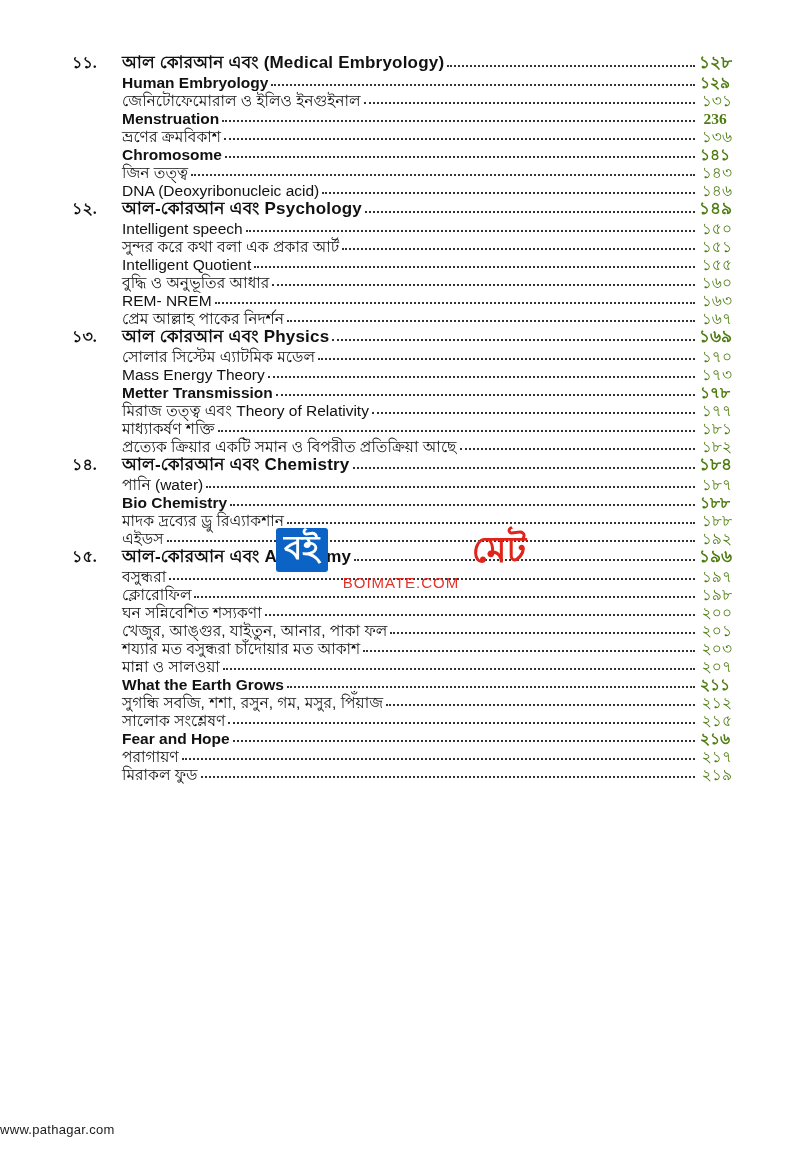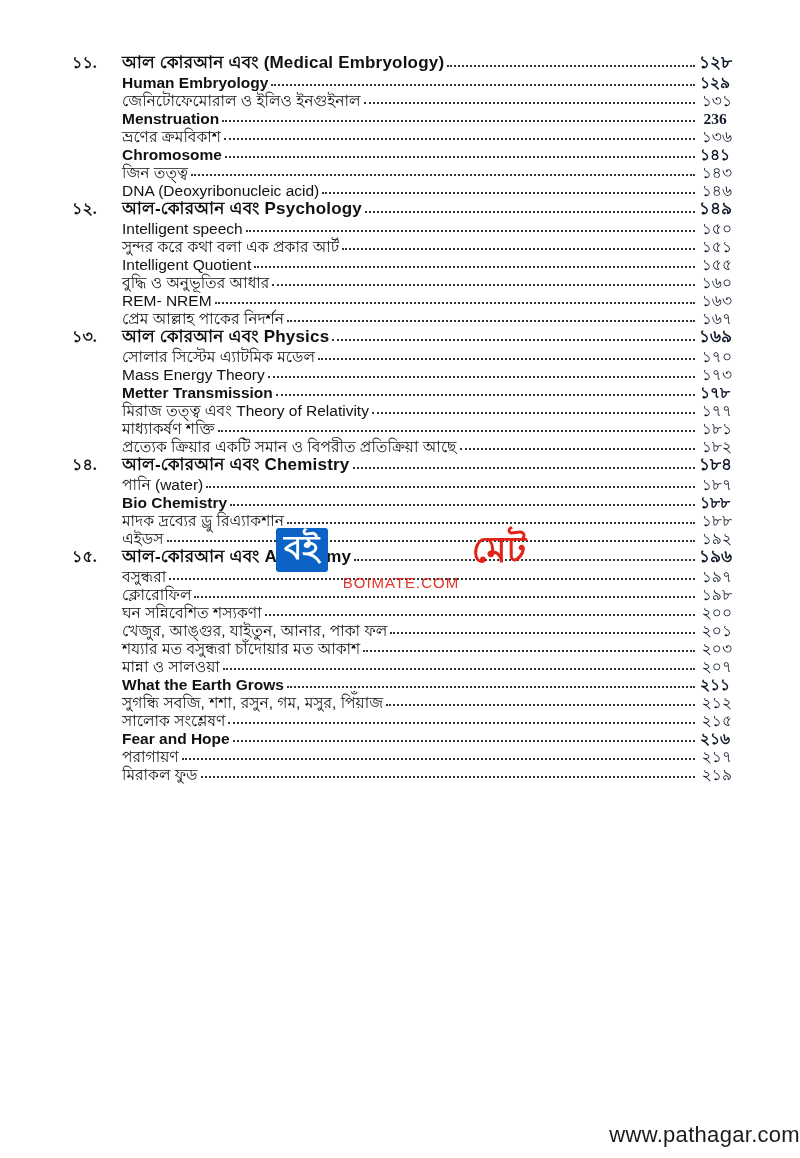--- a/index.html
+++ b/index.html
@@ -57,21 +57,21 @@
     height: 0;
     min-width: 8px;
   }
   .pg {
     flex: 0 0 auto;
     font-family: "Liberation Serif", serif;
     font-size: 16px;
     white-space: nowrap;
     text-align: right;
     min-width: 34px;
-    color: #0f172a;
+    color: #4d7c0f;
   }
 
   
   .row.chapter .title { font-weight: bold; font-size: 17px; letter-spacing: 0.2px; }
   .row.chapter .pg { font-weight: bold; font-size: 17px; }
   .row.chapter .num { font-size: 16px; }
   .row.chapter { margin-bottom: 3px; margin-top: 2px; }
 
   
   .row.sub { padding-left: 0px; }
@@ -79,23 +79,23 @@
   .row.sub .pg { font-size: 15.5px; }
 
   .row.sub.bold .title { font-weight: bold; }
   .row.sub.bold .pg { font-weight: bold; text-align: center; }
 
   .footer {
     position: absolute;
     left: 0;
     top: 1122px;
     width: 800px;
-    text-align: right;
+    text-align: left;
     font-family: "Liberation Sans", sans-serif;
-    font-size: 22px;
+    font-size: 13px;
     color: #1a1a1a;
     letter-spacing: 0.3px;
   }
 
   
   .watermark {
     position: absolute;
     left: 276px;
     top: 528px;
     width: 250px;

